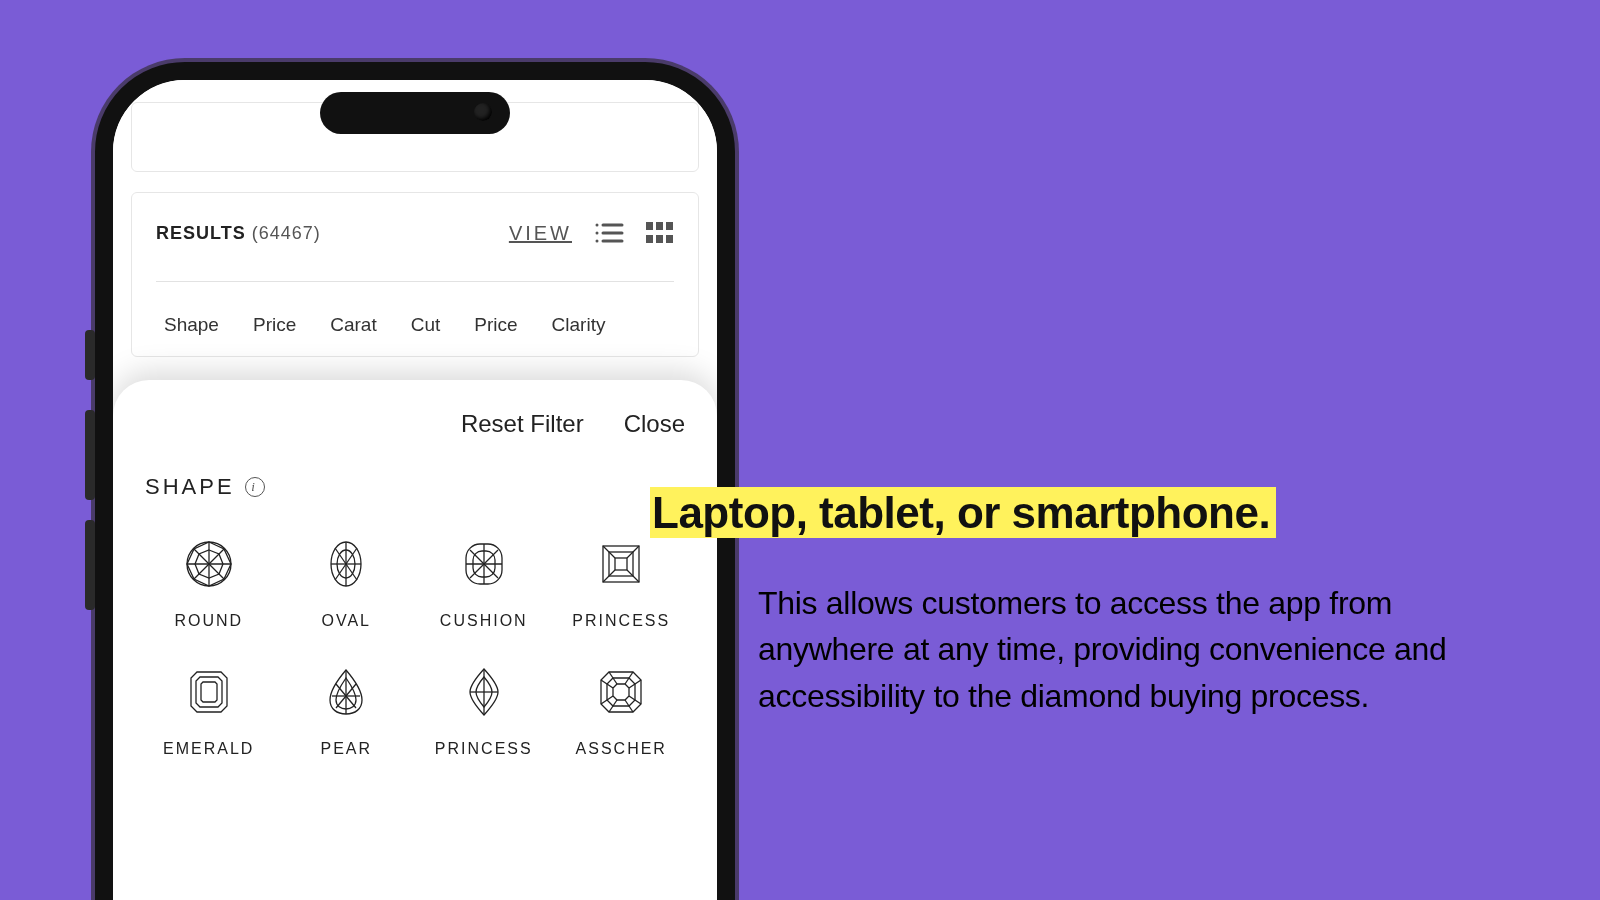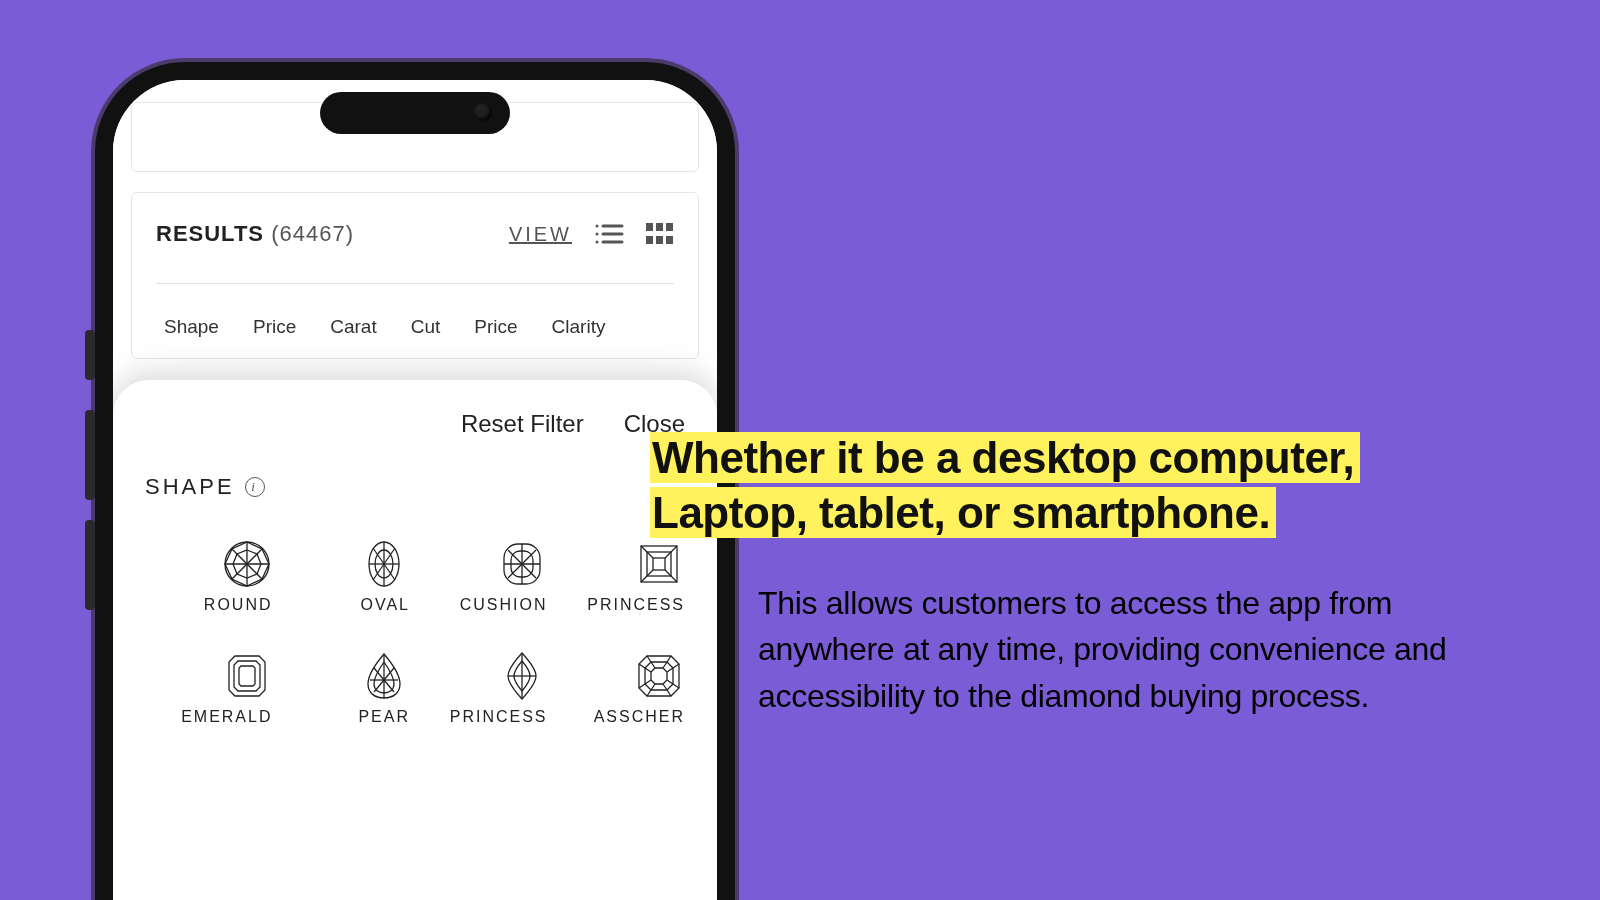--- a/index.html
+++ b/index.html
@@ -76,21 +76,21 @@
     border: 1px solid #e6e6e6;
     border-radius: 6px;
     padding: 28px 24px 20px;
   }
   .results-row {
     display: flex;
     align-items: center;
     justify-content: space-between;
   }
   .results-left {
-    font-size: 22px;
+    font-size: 18px;
     letter-spacing: 1px;
     color: #555;
   }
   .results-left .lbl { font-weight: 800; color: #222; }
   .results-right {
     display: flex;
     align-items: center;
     gap: 22px;
     color: #555;
   }
@@ -154,22 +154,22 @@
   .shape-grid {
     margin-top: 38px;
     display: grid;
     grid-template-columns: repeat(4, 1fr);
     row-gap: 36px;
     column-gap: 10px;
   }
   .shape-item {
     display: flex;
     flex-direction: column;
-    align-items: flex-end;
-    gap: 2px;
+    align-items: center;
+    gap: 18px;
   }
   .shape-item svg { width: 52px; height: 52px; }
   .shape-label {
     font-size: 16px;
     letter-spacing: 2px;
     color: #222;
   }
 
   
   .copy {
@@ -380,17 +380,17 @@
         </div>
       </div>
     </div>
 
   </div>
   <div class="notch"></div>
 </div>
 
 <div class="copy">
   <div class="headline">
-    <span class="hl">Whether it be a desktop computer,</span><br>
+    <br>
     <span class="hl">Laptop, tablet, or smartphone.</span>
   </div>
   <div class="body">This allows customers to access the app from anywhere at any time, providing convenience and accessibility to the diamond buying process.</div>
 </div>
 
 </body></html>

